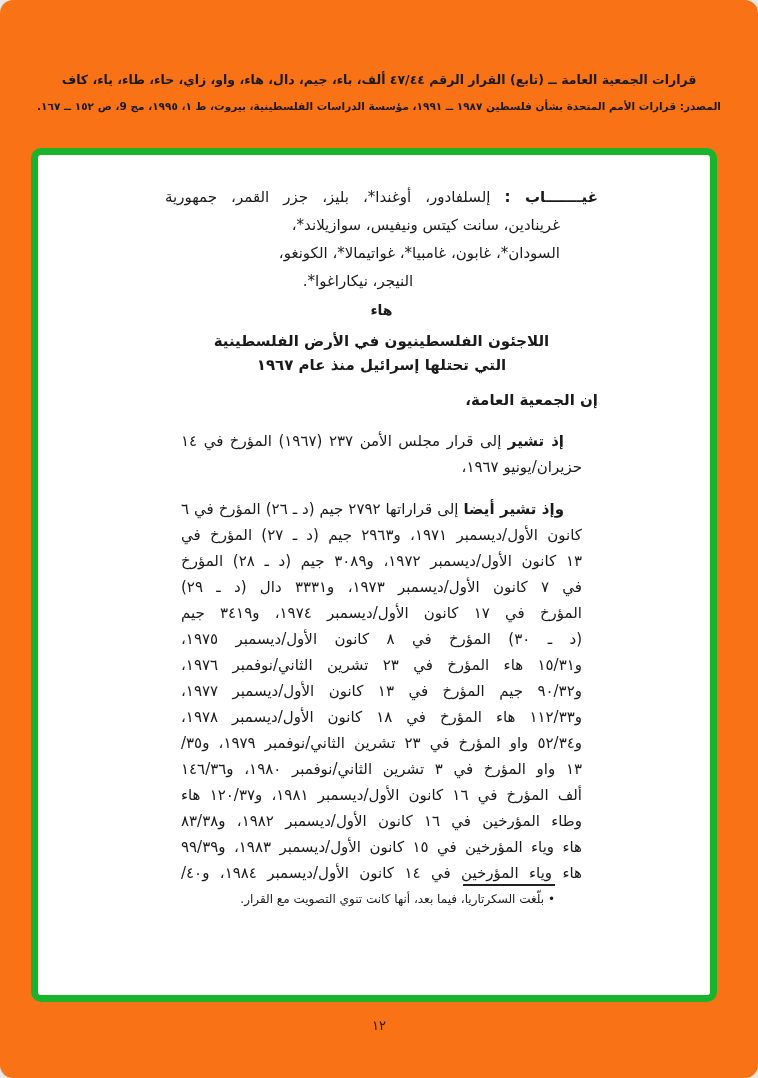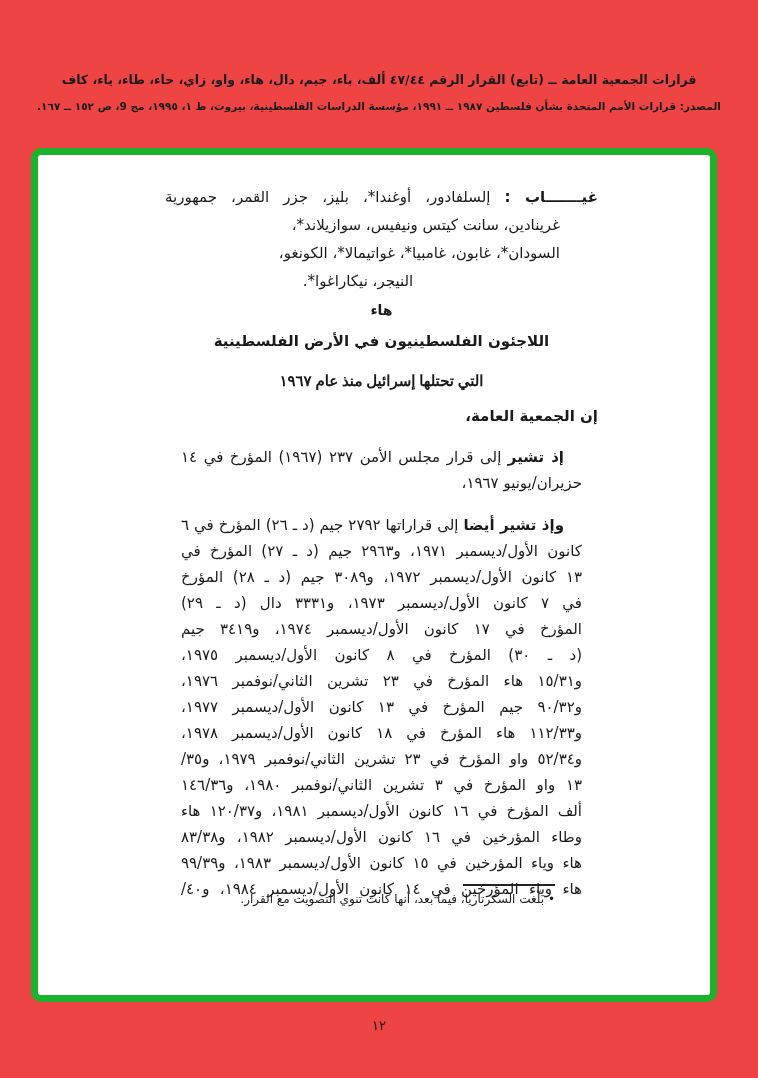--- a/index.html
+++ b/index.html
@@ -1,19 +1,20 @@
 <!DOCTYPE html>
 <html lang="ar"><head>
 <meta charset="utf-8">
 <style>
   html,body{margin:0;padding:0;background:#e8e8e8;}
   .page{
-    position:relative;width:758px;height:1078px;background:#ef4444;
+    position:relative;width:758px;height:1078px;background:#f97316;
     font-family:"DejaVu Sans",sans-serif;color:#1a1a1a;overflow:hidden;
     margin:0 auto;
+    border-radius:13px;
   }
   .b{font-weight:bold;}
   .hdr{
     position:absolute;top:70px;left:50px;right:50px;
     direction:rtl;text-align:center;white-space:nowrap;
     font-weight:bold;font-size:12.5px;line-height:19px;letter-spacing:0;
   }
   .src{
     position:absolute;top:99px;left:35px;right:35px;
     direction:rtl;text-align:center;white-space:nowrap;
@@ -29,21 +30,21 @@
     direction:rtl;font-size:15px;
   }
   .line{line-height:26px;text-align:right;}
   .absent .line{line-height:28px;}
   .just{text-align:justify;text-align-last:justify;}
   .indent{text-indent:18px;}
   .ind1{margin-right:38px;}
   .ind2{margin-right:47px;text-align:center;}
   .h-letter{margin-top:4px;line-height:22px;text-align:center;font-weight:bold;font-size:14px;}
   .h-title{margin-top:8px;line-height:24px;text-align:center;font-weight:bold;font-size:15px;}
-  .h-title2{margin-top:16px;line-height:24px;text-align:center;font-weight:bold;font-size:15px;font-family:Liberation Serif, serif;}
+  .h-title2{margin-top:0;line-height:24px;text-align:center;font-weight:bold;font-size:15px;}
   .opening{margin-top:11px;line-height:24px;text-align:right;font-weight:bold;}
   .para1,.para2{margin:16px;}
   .footnote{
     position:absolute;left:165px;top:884px;width:390px;direction:rtl;
   }
   .fn-rule{width:92px;height:2px;background:#222;margin:0 0 5px auto;}
   .fn-text{font-size:12px;line-height:17px;text-align:right;}
   .pagenum{
     position:absolute;top:1018px;left:0;right:0;text-align:center;
     font-size:13px;font-weight:normal;letter-spacing:2px;

